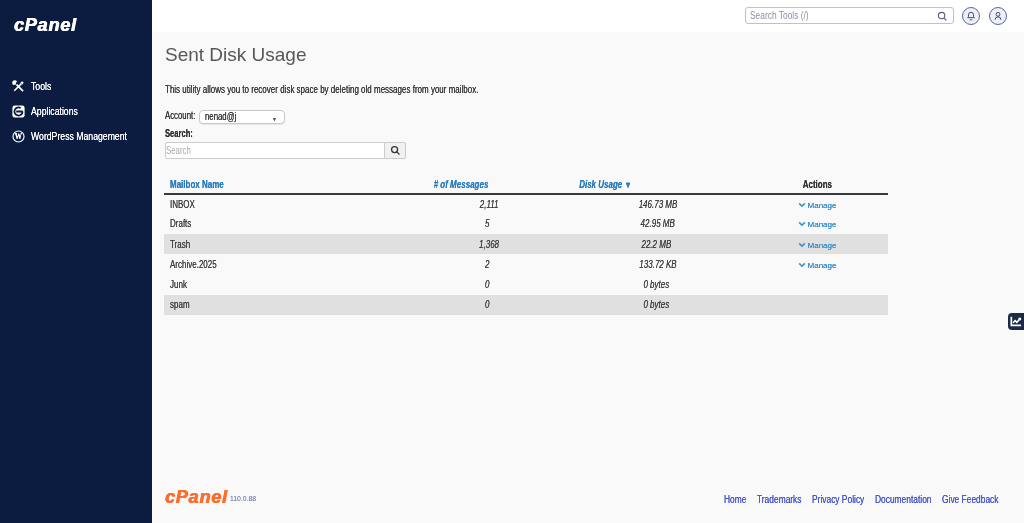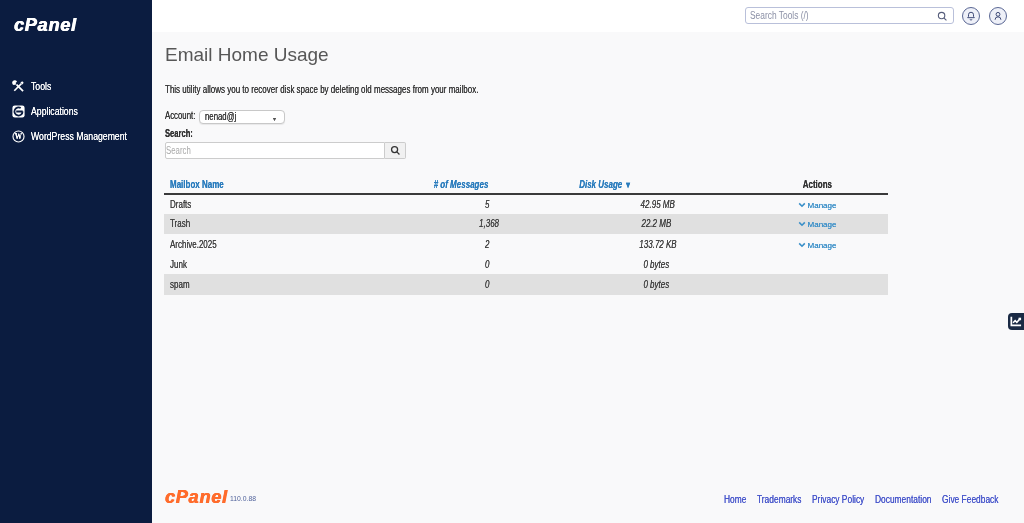--- a/index.html
+++ b/index.html
@@ -100,21 +100,21 @@
       </svg>
   </div>
   <div class="circbtn" style="left:837px;">
     <svg width="10" height="10" viewBox="0 0 12 12">
         <circle cx="6" cy="4" r="2.3" fill="none" stroke="#3e4a77" stroke-width="1.2"></circle>
         <path d="M2.5 10.5 a3.5 3.5 0 0 1 7 0" fill="none" stroke="#3e4a77" stroke-width="1.2"></path>
       </svg>
   </div>
 </div>
 
-<h1>Email Home Usage</h1>
+<h1>Sent Disk Usage</h1>
 <div id="desc">This utility allows you to recover disk space by deleting old messages from your mailbox.</div>
 
 <div id="acctlbl">Account:</div>
 <div id="acctsel"><span class="sl" style="transform:scaleX(0.78);">nenad@j</span><span class="arr">▾</span></div>
 <div id="searchlbl">Search:</div>
 <div id="searchinput"><span class="sl" style="transform:scaleX(0.78);">Search</span></div>
 <div id="searchbtn">
     <svg width="11" height="11" viewBox="0 0 12 12">
       <circle cx="5" cy="5" r="3.3" stroke="#333" stroke-width="1.4" fill="none"></circle>
       <line x1="7.5" y1="7.5" x2="10.3" y2="10.3" stroke="#333" stroke-width="1.4"></line>
@@ -127,20 +127,28 @@
       <col style="width:146px">
       <col style="width:186px">
       <col style="width:142px">
     </colgroup>
   <tbody>
       <tr>
         <th><span class="sl">Mailbox Name</span></th>
         <th class="r"><span class="sr"># of Messages</span></th>
         <th class="r"><span class="sr">Disk Usage <span style="font-size:9px;">▼</span></span></th>
         <th class="dark c"><span class="sc">Actions</span></th>
+      </tr>
+  <tr>
+        <td><span class="sl">INBOX</span></td>
+        <td class="r"><span class="sr">2,111</span></td>
+        <td class="r"><span class="sr">146.73 MB</span></td>
+        <td class="c"><span class="mng"><svg class="chev" width="8" height="8" viewBox="0 0 10 10">
+              <path d="M1.5 3 L5 6.5 L8.5 3" stroke="#3a8fc8" stroke-width="2" fill="none"></path>
+            </svg>Manage</span></td>
       </tr>
   <tr>
         <td><span class="sl">Drafts</span></td>
         <td class="r"><span class="sr">5</span></td>
         <td class="r"><span class="sr">42.95 MB</span></td>
         <td class="c"><span class="mng"><svg class="chev" width="8" height="8" viewBox="0 0 10 10">
               <path d="M1.5 3 L5 6.5 L8.5 3" stroke="#3a8fc8" stroke-width="2" fill="none"></path>
             </svg>Manage</span></td>
       </tr>
   <tr class="g">

